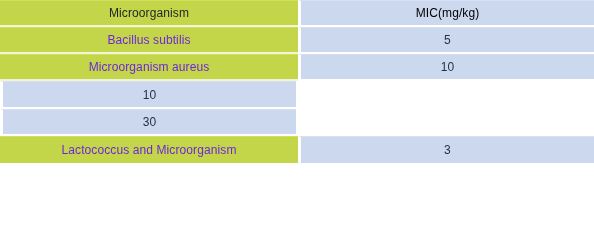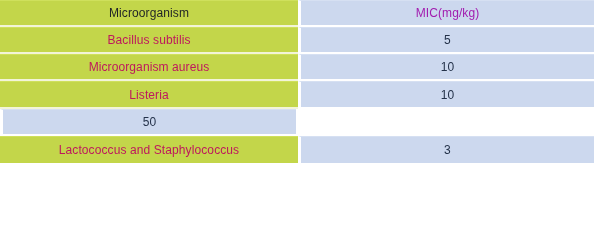--- a/index.html
+++ b/index.html
@@ -57,35 +57,35 @@
   }
 
   .t-row:last-child .c-organism,
   .t-row:last-child .c-mic {
     border-bottom: none;
   }
 
   .cell-text {
     font-size: 12px;
     line-height: 1;
-    color: #be185d;
+    color: #6d28d9;
     letter-spacing: 0.1px;
     white-space: nowrap;
   }
 
   .t-row.header .cell-text {
     color: #1f2226;
   }
 
   .c-mic .cell-text {
     color: #24324a;
   }
 
   .t-row.header .c-mic .cell-text {
-    color: #a21caf;
+    color: #000000;
   }
 </style>
 </head>
 <body>
 
 <div id="mic-table">
 
   <div class="t-row header">
     <div class="c-organism">
       <span class="cell-text">Microorganism</span>
@@ -107,36 +107,33 @@
   <div class="t-row">
     <div class="c-organism">
       <span class="cell-text">Microorganism aureus</span>
     </div>
     <div class="c-mic">
       <span class="cell-text">10</span>
     </div>
   </div>
 
   <div class="t-row">
-    <div class="c-organism">
-      <span class="cell-text">Listeria</span>
-    </div>
     <div class="c-mic">
       <span class="cell-text">10</span>
     </div>
   </div>
 
   <div class="t-row">
     <div class="c-mic">
-      <span class="cell-text">50</span>
+      <span class="cell-text">30</span>
     </div>
   </div>
 
   <div class="t-row">
     <div class="c-organism">
-      <span class="cell-text">Lactococcus and Staphylococcus</span>
+      <span class="cell-text">Lactococcus and Microorganism</span>
     </div>
     <div class="c-mic">
       <span class="cell-text">3</span>
     </div>
   </div>
 
 </div>
 
 </body></html>

